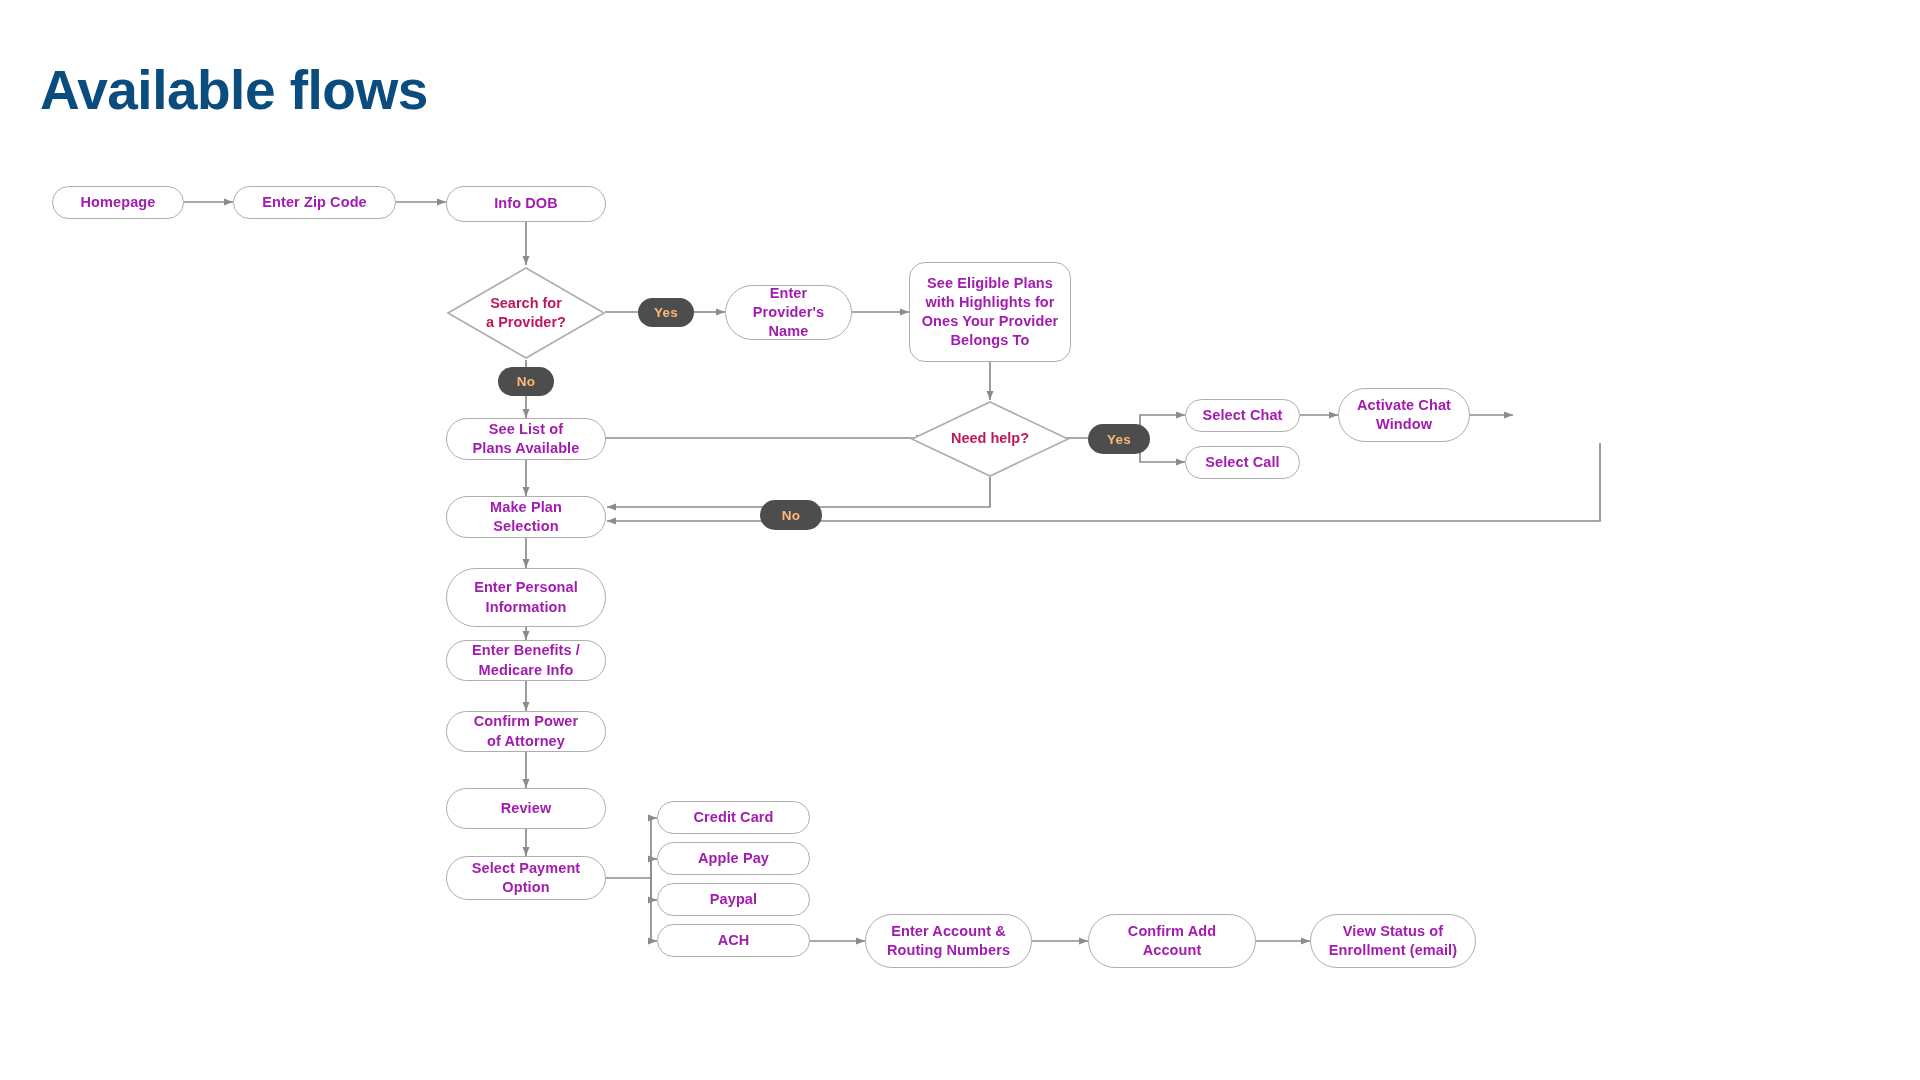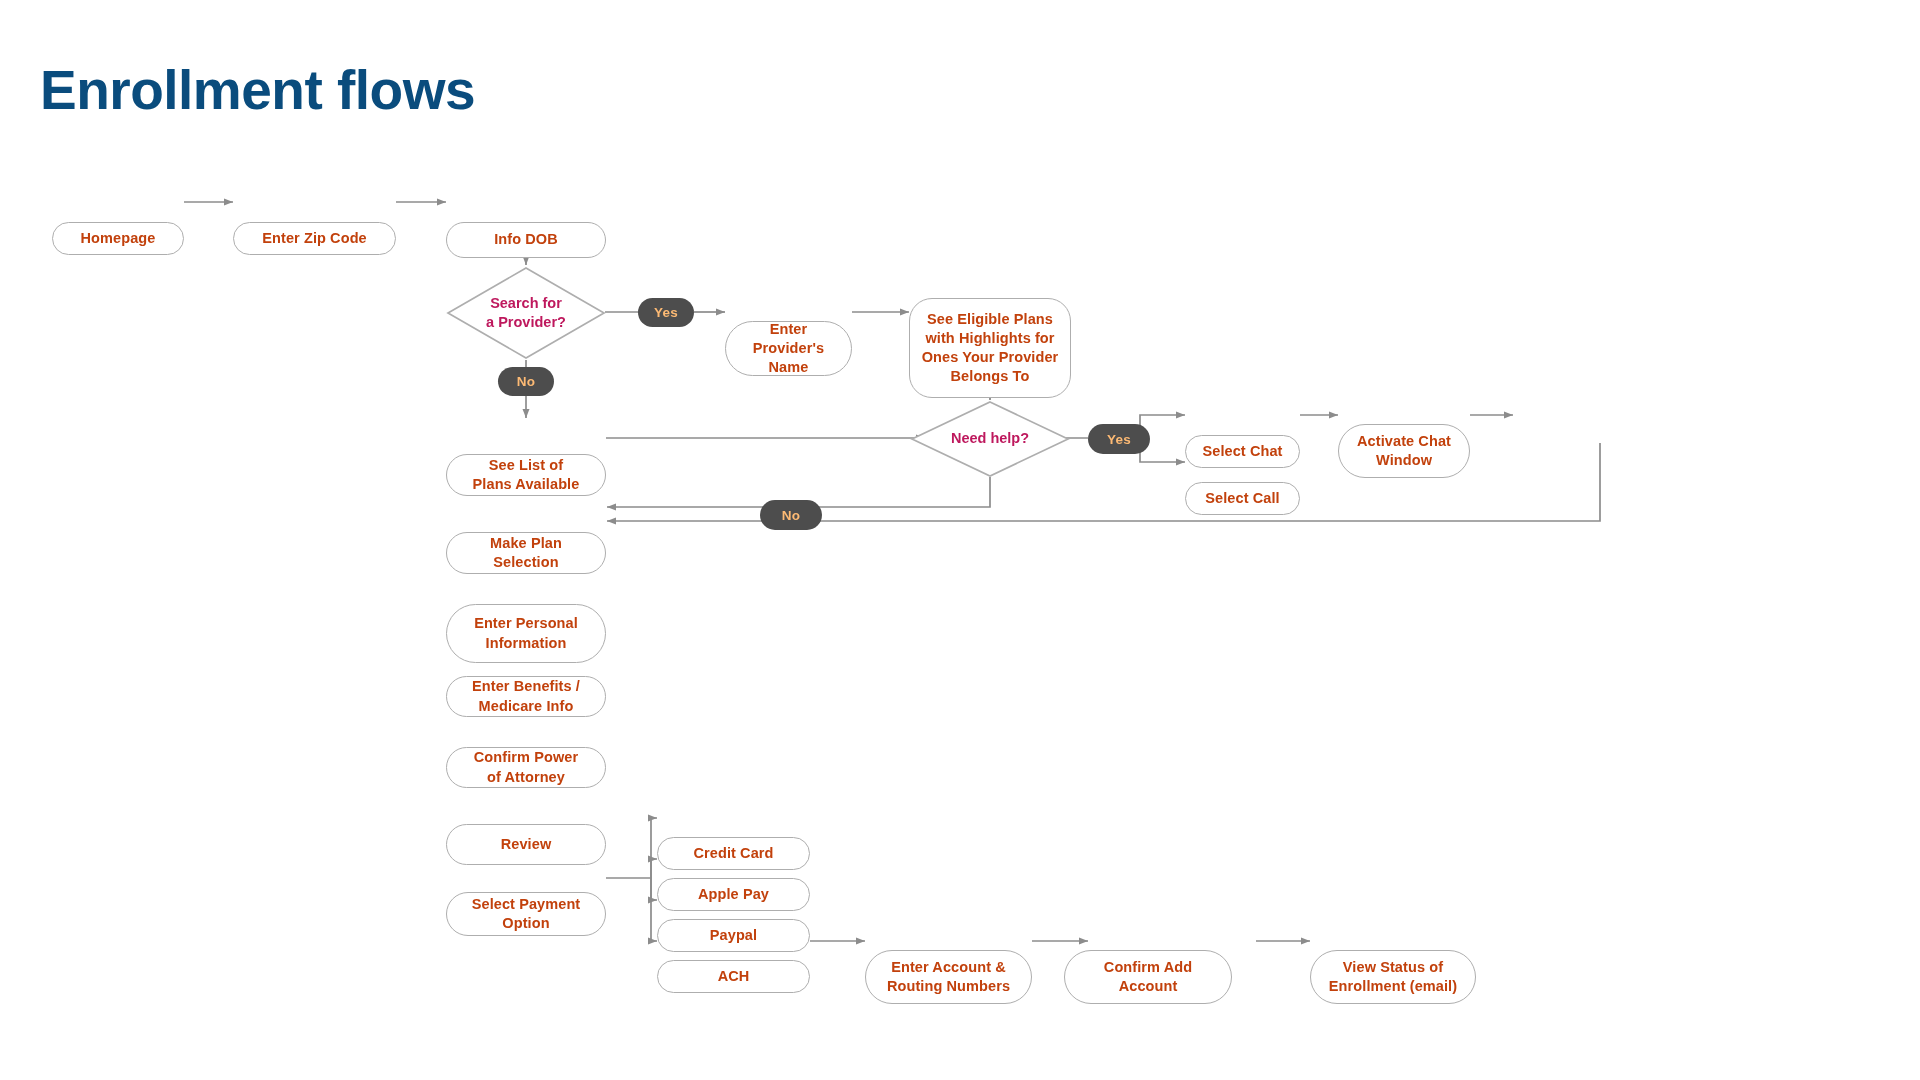--- a/index.html
+++ b/index.html
@@ -36,31 +36,30 @@
   
   .node {
     position: absolute;
     display: flex;
     align-items: center;
     justify-content: center;
     text-align: center;
     background: #ffffff;
     border: 1.6px solid #aeaeae;
     border-radius: 999px;
-    color: #c2410c;
+    color: #a21caf;
     font-size: 14.5px;
     font-weight: bold;
     line-height: 1.32;
     padding: 0 8px;
     letter-spacing: 0.1px;
     z-index: 4;
-    margin-top: 36px;
   }
   .node.rect {
-    border-radius: 23px;
+    border-radius: 16px;
   }
   .pill-dark {
     position: absolute;
     display: flex;
     align-items: center;
     justify-content: center;
     background: #4d4d4d;
     border-radius: 999px;
     color: #fdba74;
     font-size: 13.5px;
@@ -94,21 +93,21 @@
     z-index: 1;
   }
   #edges path, #edges line { fill: none; stroke: #8c8c8c; stroke-width: 1.7; }
   #edges polygon { fill: #8c8c8c; }
 </style>
 </head>
 <body>
 
 <div id="slide" style="background: rgb(255, 255, 255);">
 
-  <div id="page-title" style="color: rgb(10, 76, 125);">Enrollment flows</div>
+  <div id="page-title" style="color: rgb(10, 76, 125);">Available flows</div>
 
   <div id="diagram">
 
     <svg id="edges" viewBox="0 0 1920 1080" preserveAspectRatio="none" aria-hidden="true">
       <defs>
         <marker id="ah" viewBox="0 0 10 10" refX="9" refY="5" markerWidth="6" markerHeight="6" orient="auto-start-reverse">
           <polygon points="0,1.5 9,5 0,8.5"></polygon>
         </marker>
       </defs>
 
@@ -227,18 +226,18 @@
     <div class="node" style="left:657px; top:801px; width:153px; height:33px;">Credit Card</div>
 
     <div class="node" style="left:657px; top:842px; width:153px; height:33px;">Apple Pay</div>
 
     <div class="node" style="left:657px; top:883px; width:153px; height:33px;">Paypal</div>
 
     <div class="node" style="left:657px; top:924px; width:153px; height:33px;">ACH</div>
 
     <div class="node" style="left:865px; top:914px; width:167px; height:54px;">Enter Account &amp;<br>Routing Numbers</div>
 
-    <div class="node" style="left:1064px; top:914px; width:168px; height:54px;">Confirm Add<br>Account</div>
+    <div class="node" style="left:1088px; top:914px; width:168px; height:54px;">Confirm Add<br>Account</div>
 
     <div class="node" style="left:1310px; top:914px; width:166px; height:54px;">View Status of<br>Enrollment (email)</div>
 
   </div>
 </div>
 
 </body></html>

